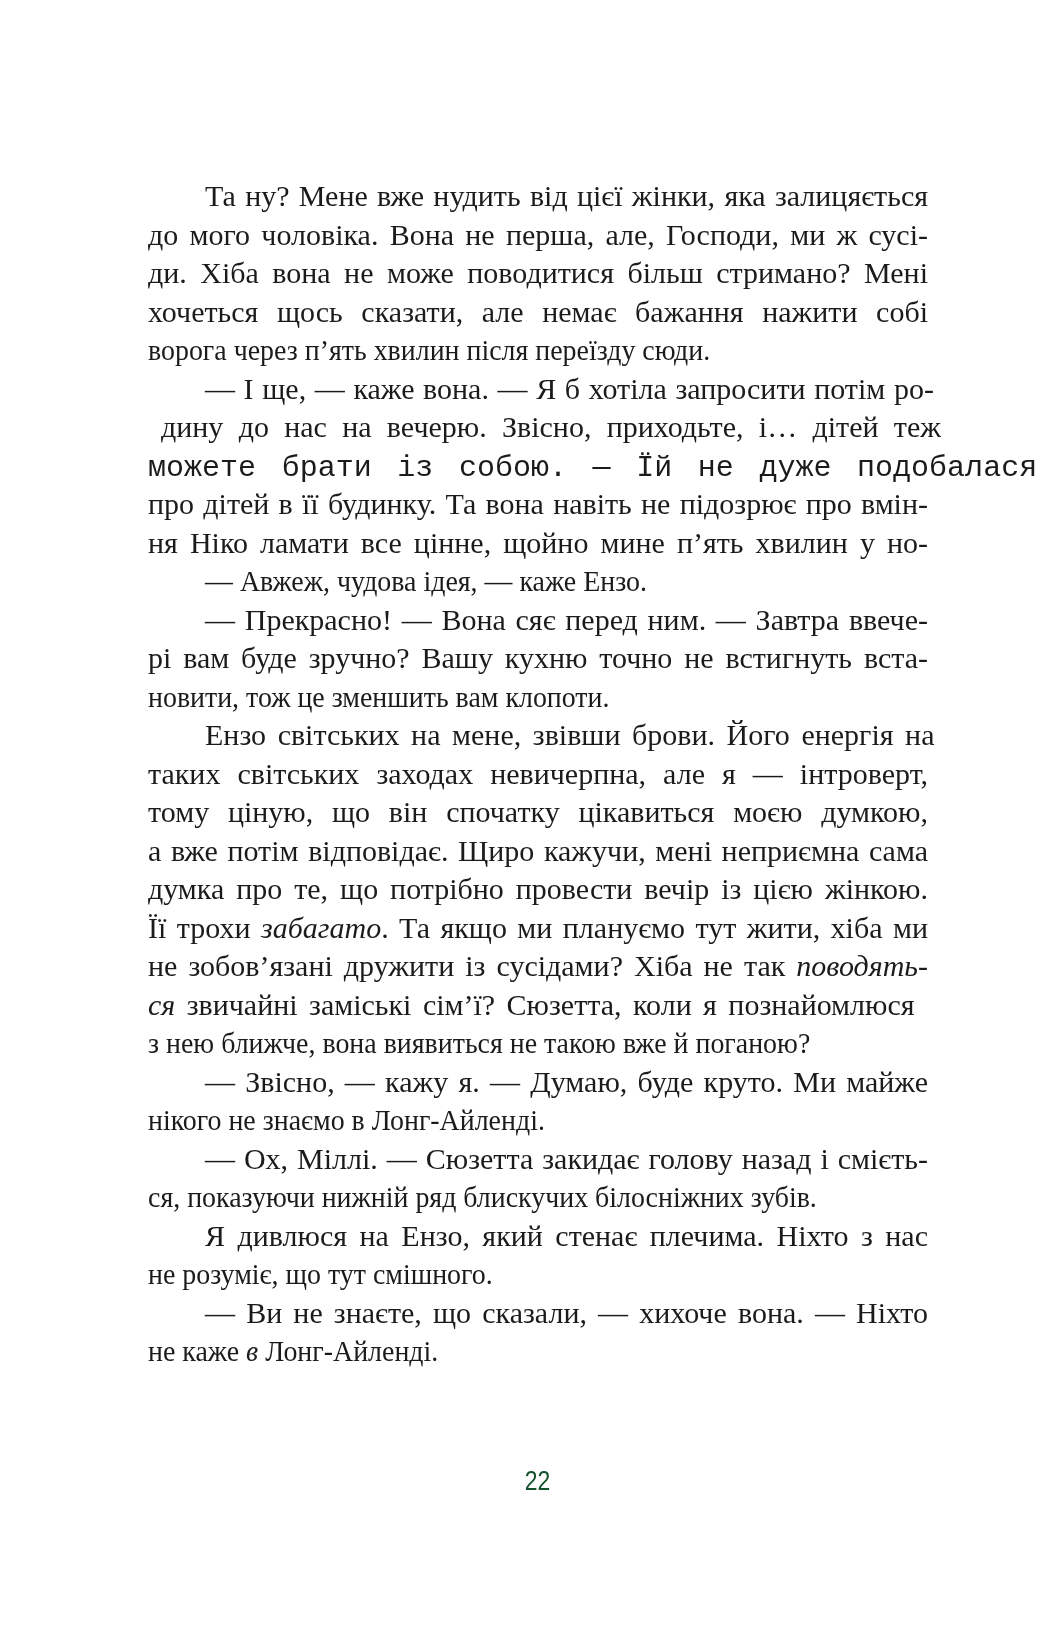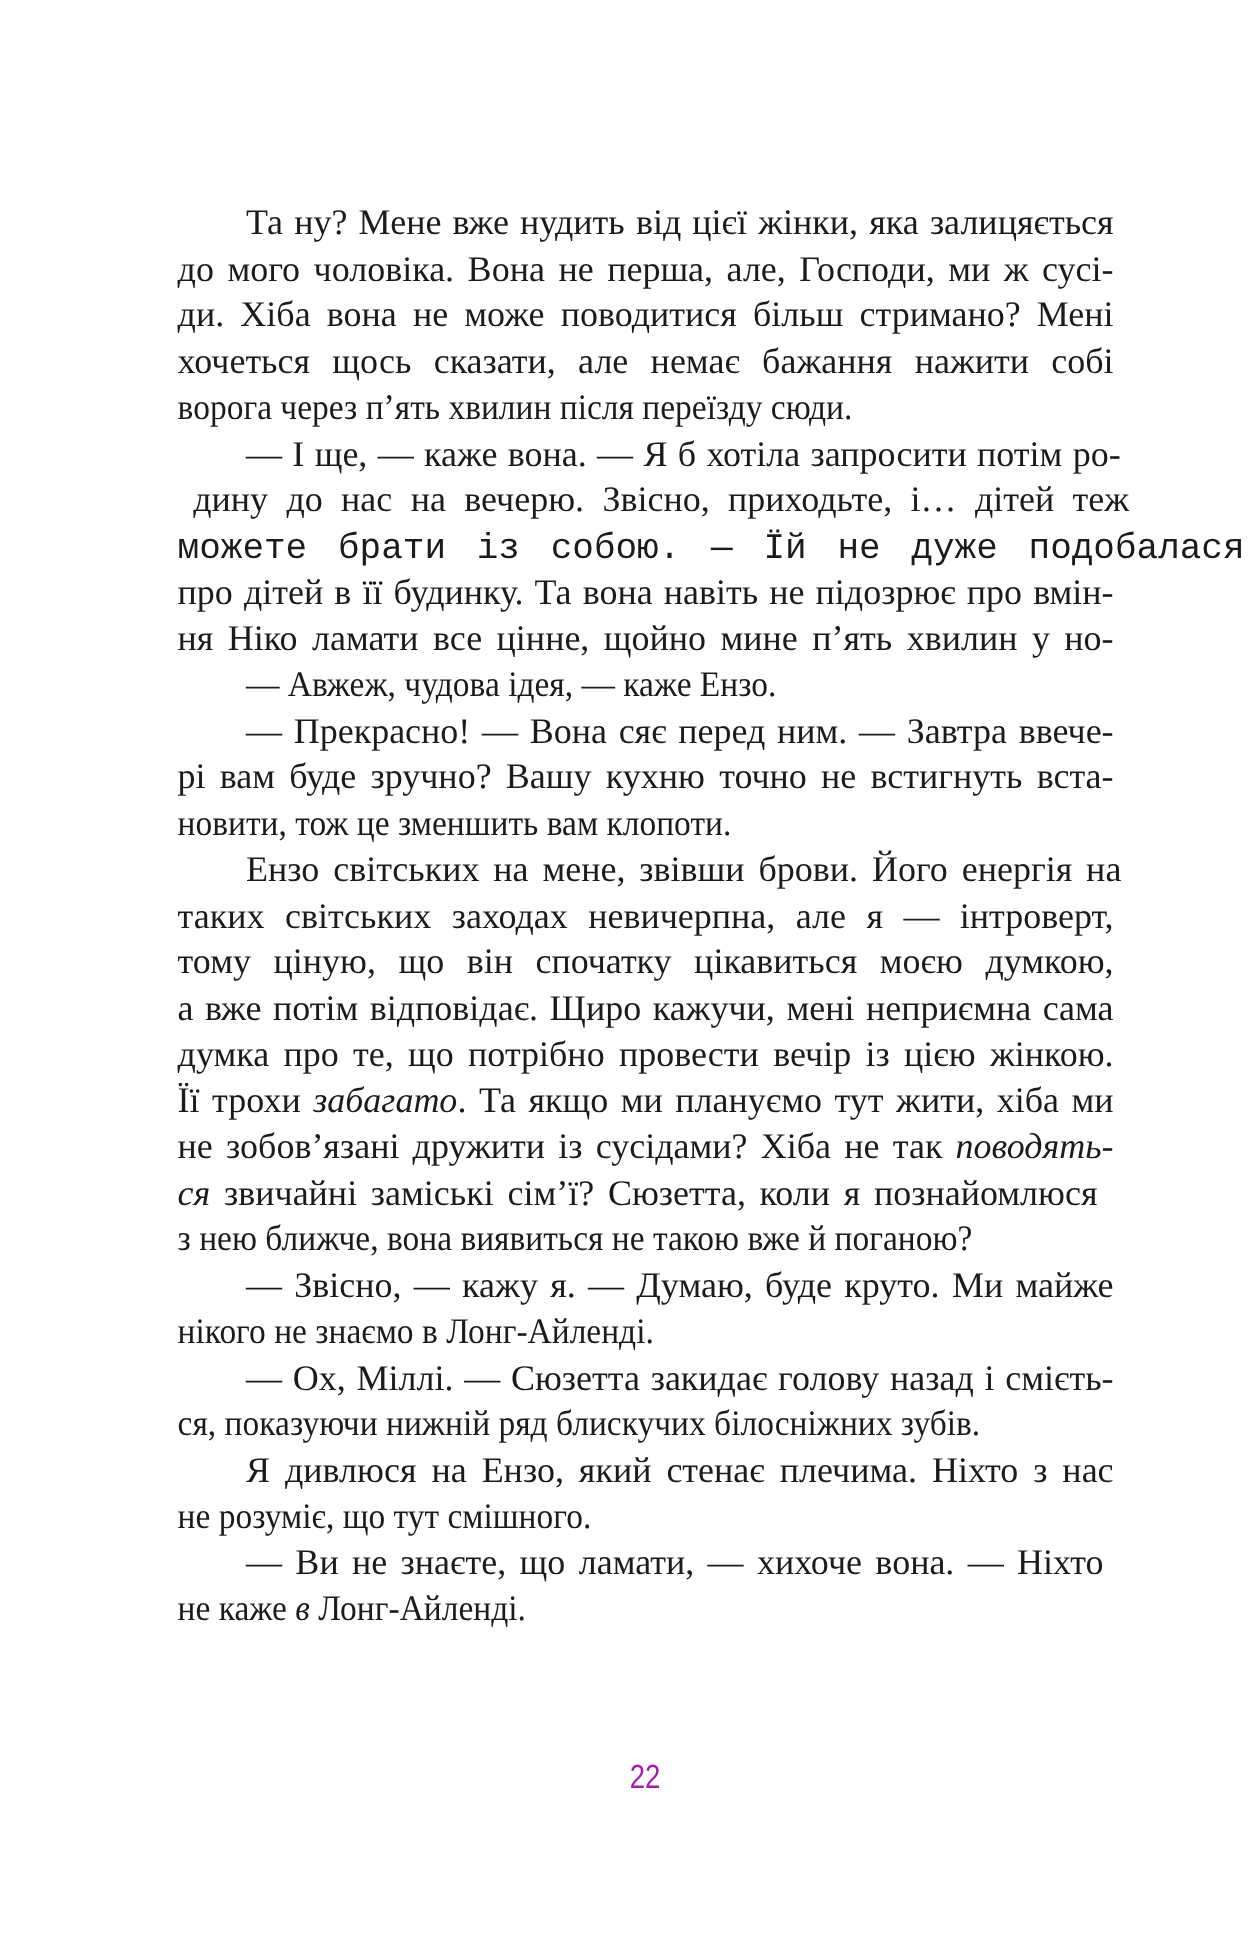--- a/index.html
+++ b/index.html
@@ -16,21 +16,21 @@
     color: #1b1b1b;
   }
   .page {
     position: absolute;
     inset: 0;
     background: #ffffff;
   }
   .text-block {
     position: absolute;
     left: 148px;
-    top: 167px;
+    top: 177px;
     width: 780px;
   }
   .paragraph {
     margin: 0;
     padding: 0;
   }
   .line {
     height: 38.5px;
     line-height: 38.5px;
     font-size: 30px;
@@ -50,21 +50,21 @@
   }
   .page-number-wrap {
     position: absolute;
     left: 148px;
     top: 1466px;
     width: 780px;
     text-align: center;
     font-family: "Liberation Sans", sans-serif;
     font-size: 28px;
     line-height: 30px;
-    color: #a21caf;
+    color: #14532d;
   }
   .page-number-inner {
     display: inline-block;
     transform: scaleX(0.82);
     transform-origin: center center;
   }
 </style>
 </head>
 <body>
 
@@ -109,20 +109,20 @@
       </div>
       <div class="paragraph">
         <div class="line indent"><span class="line-inner" style="word-spacing: 1.45486px;"><span>— Ох, Міллі. — Сюзетта закидає голову назад і смієть-</span></span></div>
         <div class="line"><span class="line-inner" style="transform: scaleX(0.93);"><span>ся, показуючи нижній ряд блискучих білосніжних зубів.</span></span></div>
       </div>
       <div class="paragraph">
         <div class="line indent"><span class="line-inner" style="word-spacing: 4.96354px;"><span>Я дивлюся на Ензо, який стенає плечима. Ніхто з нас</span></span></div>
         <div class="line"><span class="line-inner" style="transform: scaleX(0.93);"><span>не розуміє, що тут смішного.</span></span></div>
       </div>
       <div class="paragraph">
-        <div class="line indent"><span class="line-inner" style="word-spacing: 3.63906px;"><span>— Ви не знаєте, що ламати, — хихоче вона. — Ніхто</span></span></div>
+        <div class="line indent"><span class="line-inner" style="word-spacing: 3.63906px;"><span>— Ви не знаєте, що сказали, — хихоче вона. — Ніхто</span></span></div>
         <div class="line"><span class="line-inner" style="transform: scaleX(0.93);"><span>не каже </span><span class="it">в</span><span> Лонг-Айленді.</span></span></div>
       </div>
     </div>
   <div class="page-number-wrap">
     <span class="page-number-inner">22</span>
   </div>
 </div>
 
 </body></html>

